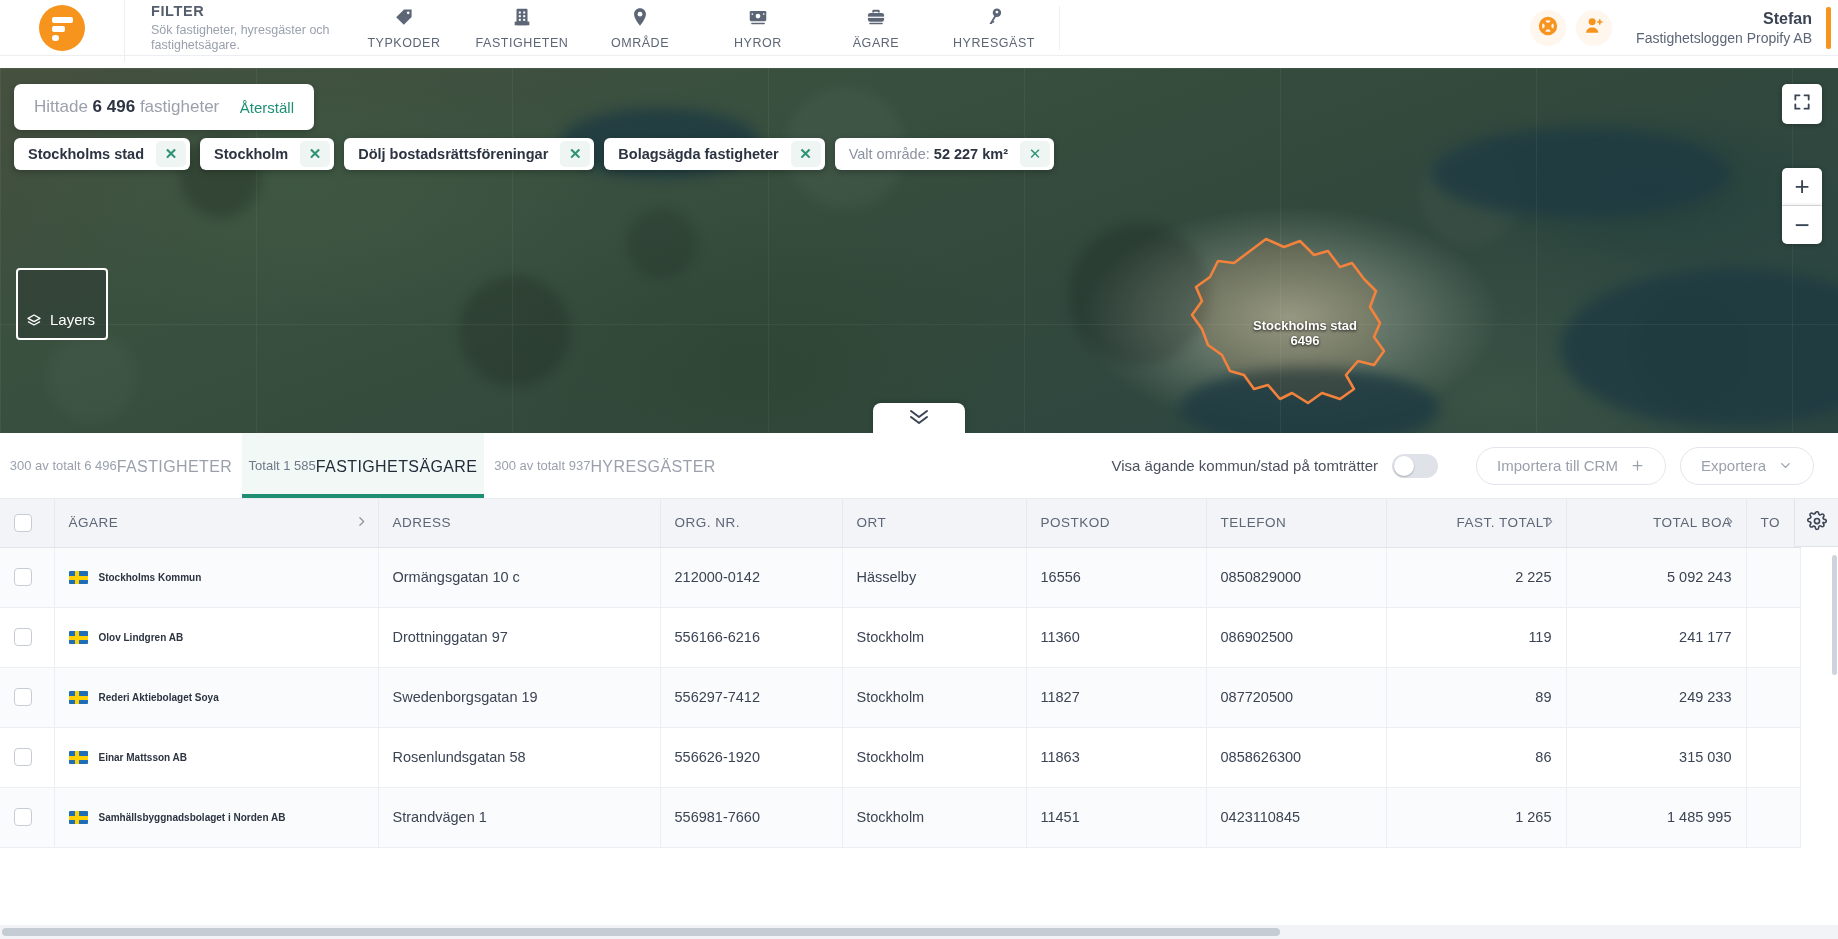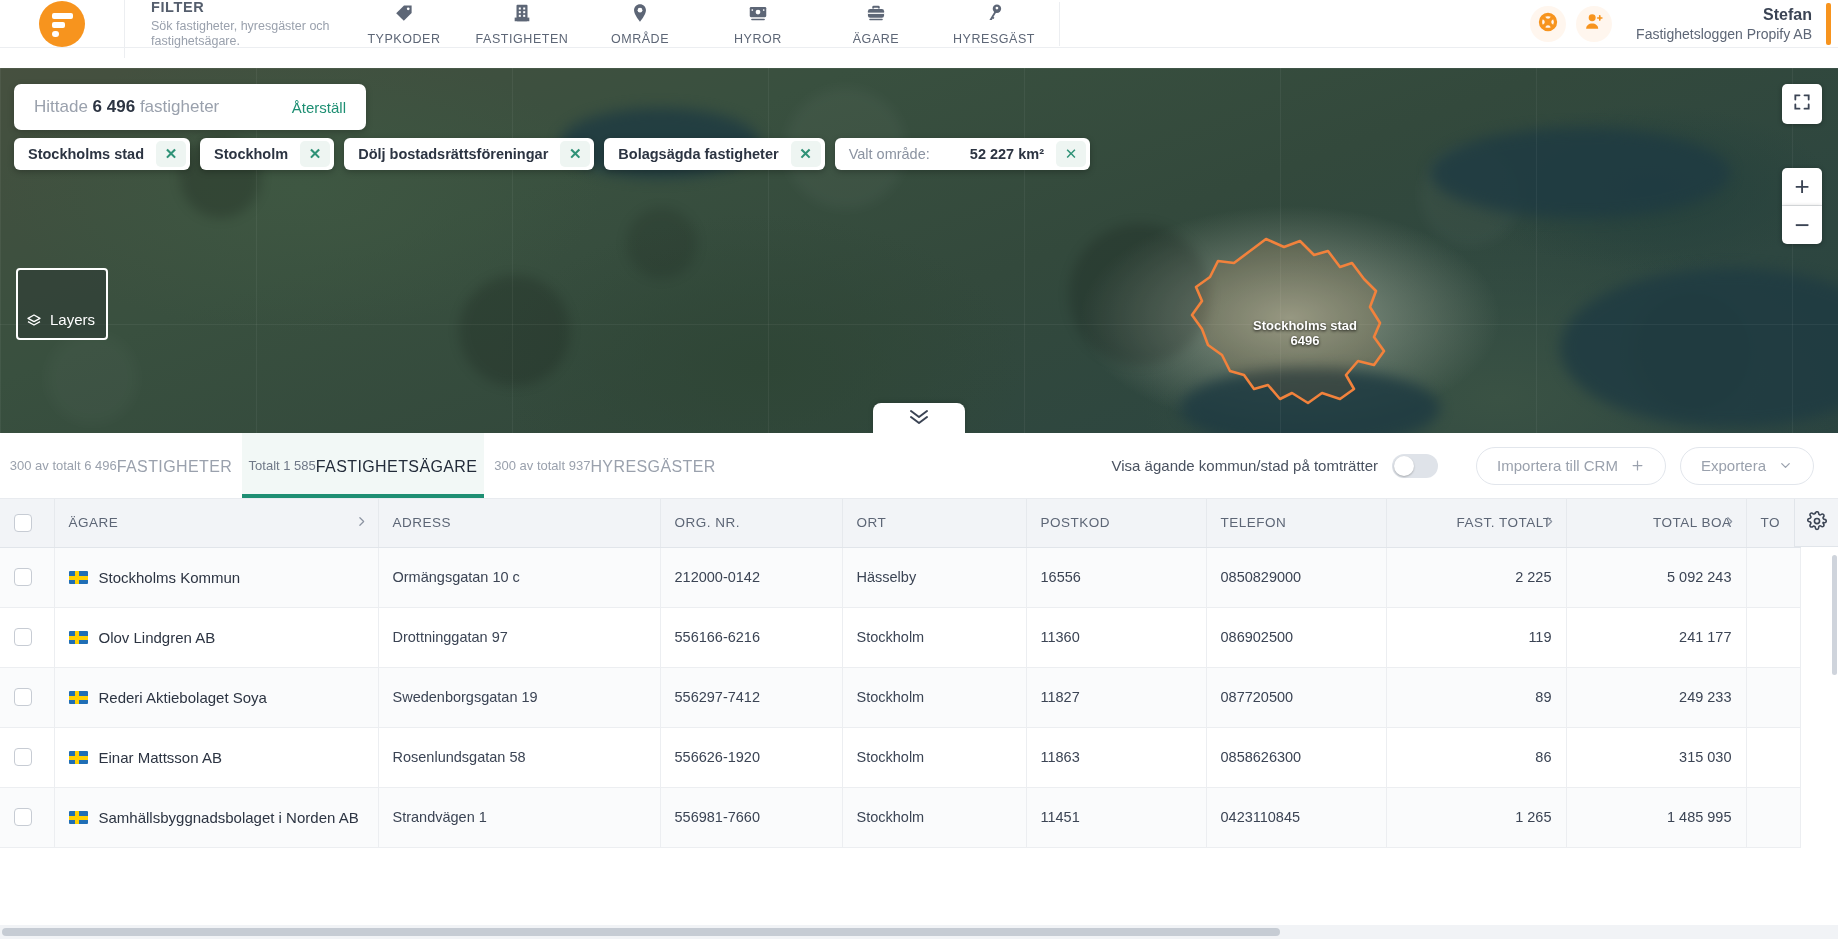--- a/index.html
+++ b/index.html
@@ -6,21 +6,21 @@
   html, body {
     width: 1838px; height: 939px;
     font-family: "Liberation Sans", sans-serif;
     background: #ffffff;
     overflow: hidden;
   }
   .app { position: relative; width: 1838px; height: 939px; }
 
   
   .topnav {
-    position: absolute; top: 0; left: 0; width: 1838px; height: 48px;
+    position: absolute; top: 0; left: 0; width: 1838px; height: 56px;
     background: #fff; display: flex; align-items: center;
     border-bottom: 1px solid #eceef1; z-index: 40;
   }
   .logo-wrap { width: 124px; display: flex; align-items: center; justify-content: center; }
   .logo {
     width: 46px; height: 46px; border-radius: 50%;
     background: #f7941e; position: relative;
   }
   .logo i { position: absolute; background: #fff; border-radius: 2px; display: block; }
   .logo i.b1 { left: 13px; top: 12px; width: 21px; height: 6px; }
@@ -103,37 +103,37 @@
     position: absolute; left: 1188px; top: 165px; width: 212px; height: 190px;
   }
   .region-label {
     position: absolute; left: 1240px; top: 250px; width: 130px; text-align: center;
     color: #fff; font-size: 13px; font-weight: bold; line-height: 15px;
     text-shadow: 0 1px 3px rgba(0,0,0,.85);
   }
 
   
   .searchcard {
-    position: absolute; left: 14px; top: 16px; width: 352px; height: 46px;
+    position: absolute; left: 14px; top: 16px; width: 300px; height: 46px;
     background: #fff; border-radius: 7px; display: flex; align-items: center;
     padding: 0 20px; box-shadow: 0 2px 7px rgba(0,0,0,.22); z-index: 12;
   }
   .searchcard .ph { font-size: 17px; color: #9aa1ad; }
   .searchcard .ph b { color: #2c3442; font-weight: bold; }
   .reset { margin-left: auto; font-size: 15px; color: #1e8f73; cursor: pointer; }
 
   .chiprow { position: absolute; left: 14px; top: 70px; display: flex; z-index: 12; }
   .chip {
     height: 32px; background: #fff; border-radius: 6px; display: flex;
     align-items: center; padding-left: 14px; margin-right: 10px;
     box-shadow: 0 2px 6px rgba(0,0,0,.25); font-size: 14.5px;
     font-weight: bold; color: #2c3442; white-space: nowrap;
   }
   .chip.muted { font-weight: normal; color: #8b93a1; }
-  .chip.muted b { color: #2c3442; font-weight: bold; margin-left: 36px; }
+  .chip.muted b { color: #2c3442; font-weight: bold; }
   .chip .x {
     width: 30px; height: 26px; margin: 0 4px 0 12px; border-radius: 5px;
     background: #eef5f2; color: #2f9277; display: flex; align-items: center;
     justify-content: center; font-size: 15px; cursor: pointer;
   }
 
   
   .mapctl {
     position: absolute; right: 16px; background: #fff; border-radius: 5px;
     box-shadow: 0 1px 5px rgba(0,0,0,.3); display: flex; align-items: center;
@@ -214,21 +214,21 @@
   }
   thead th.num .chev { right: auto; left: 10px; }
   tbody td {
     height: 60px; font-size: 14.5px; color: #3b4454; padding: 0 14px;
     border-right: 1px solid #eceef1; border-bottom: 1px solid #eceef1;
     vertical-align: middle; background: #fafbfc;
   }
   tbody tr:nth-child(even) td { background: #ffffff; }
   tbody td.num { text-align: right; }
   .ownercell { display: flex; align-items: center; }
-  .ownername { font-weight: normal; color: #2c3442; font-size: 15px; line-height: 17px; }
+  .ownername { font-weight: bold; color: #2c3442; font-size: 10px; line-height: 17px; }
   .flag {
     width: 19px; height: 13px; margin-right: 11px; flex: 0 0 19px;
     background: #1f6eb5; position: relative; border-radius: 1px;
   }
   .flag::before { content:""; position:absolute; left:6px; top:0; width:4px; height:13px; background:#ffd000; }
   .flag::after  { content:""; position:absolute; left:0; top:5px; width:19px; height:4px; background:#ffd000; }
   .cb {
     width: 18px; height: 18px; border: 1px solid #c7ccd4; border-radius: 4px;
     background: #fff; cursor: pointer; display: block;
   }

